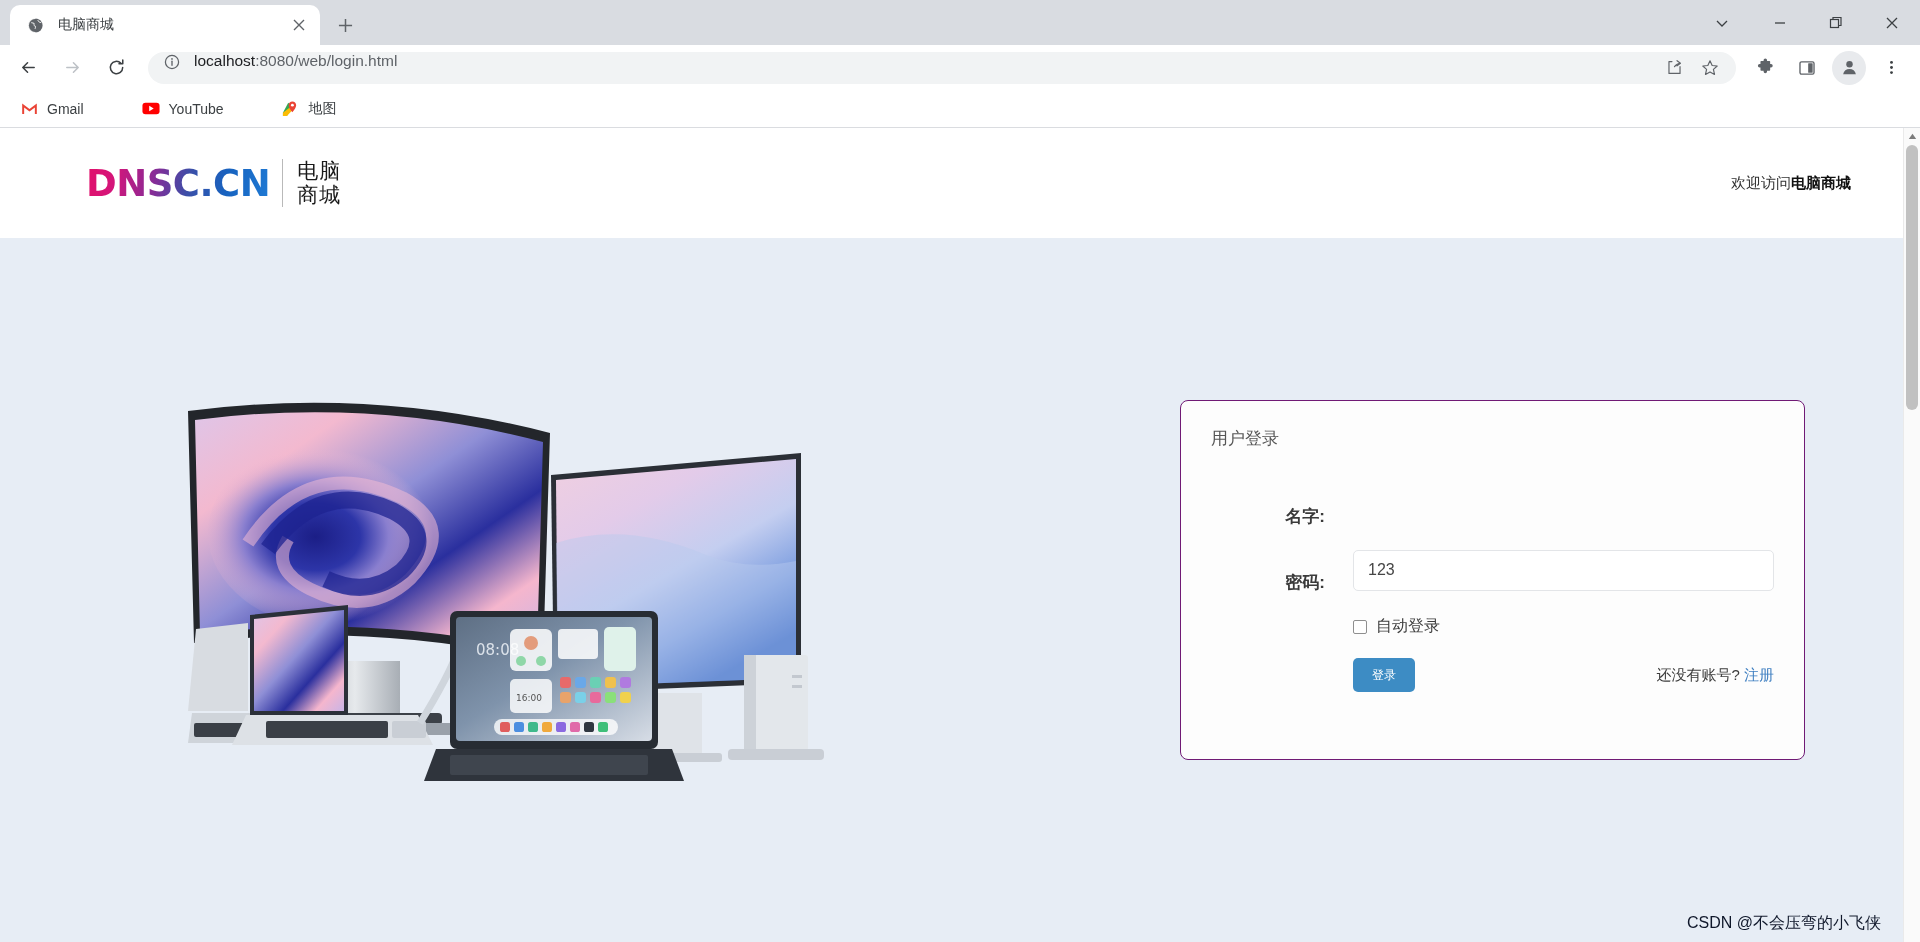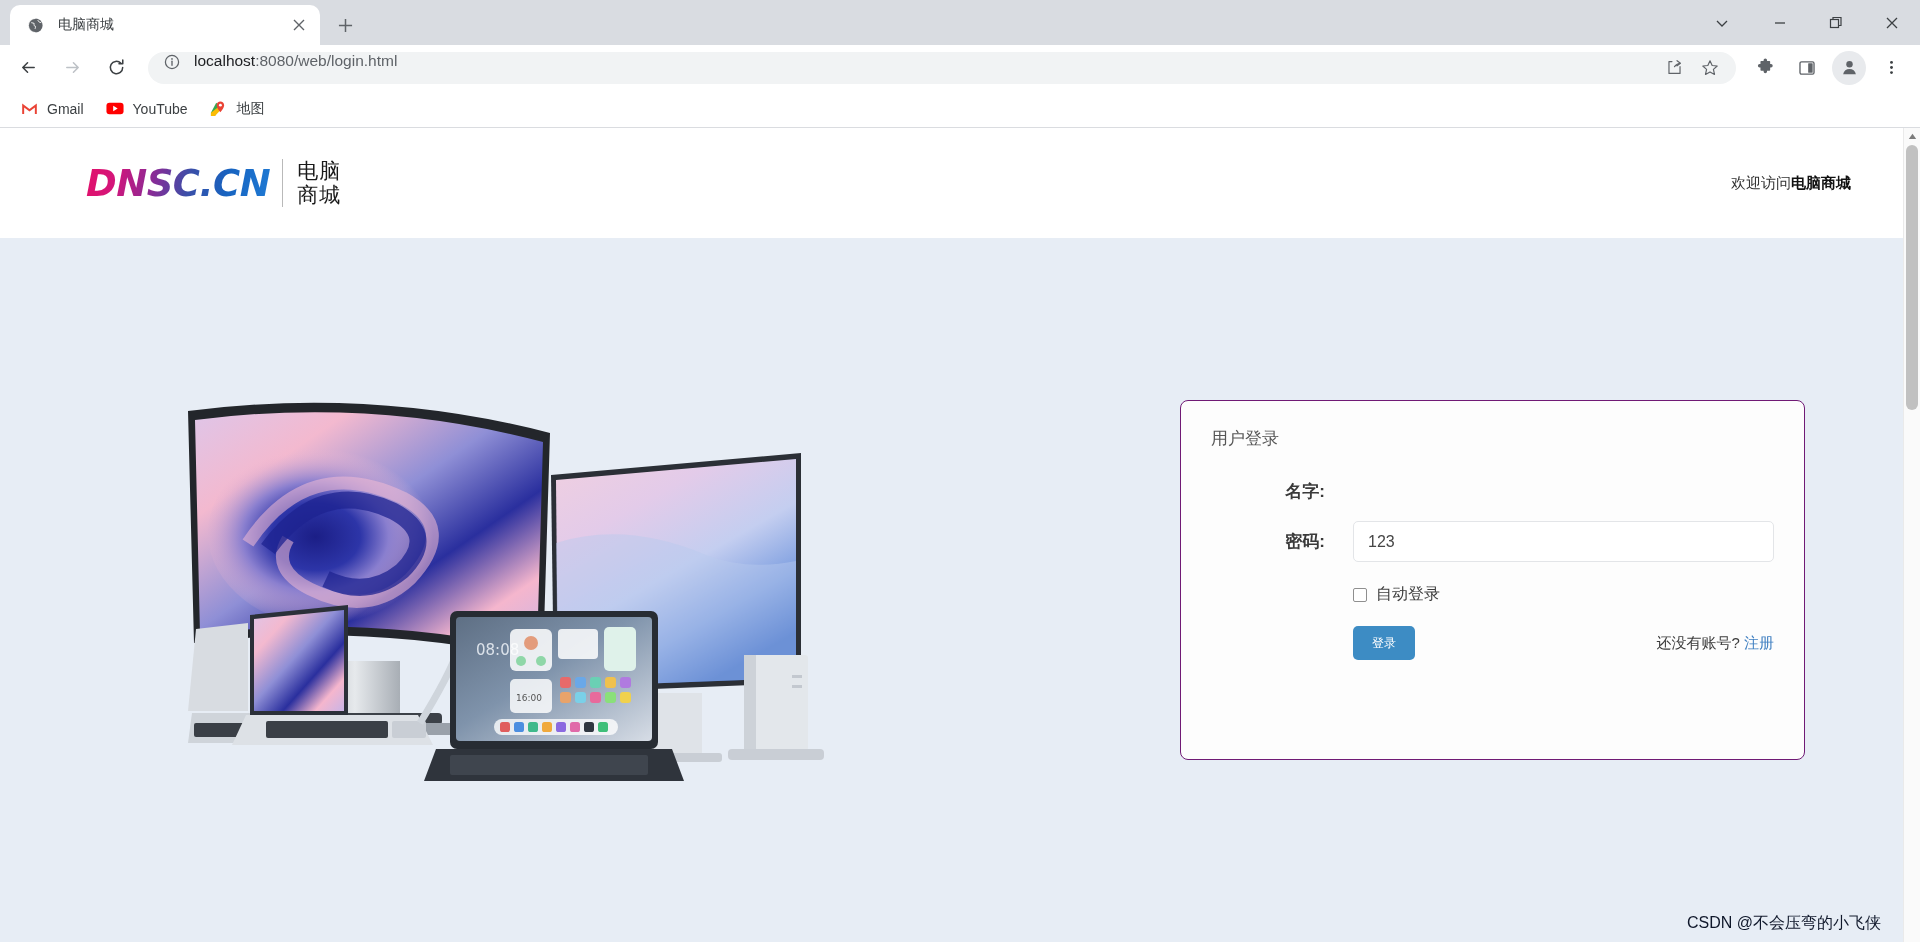--- a/index.html
+++ b/index.html
@@ -101,21 +101,21 @@
     width: 34px; height: 34px; margin: 0 4px;
     border-radius: 50%; background: #e8eaed;
     display: flex; align-items: center; justify-content: center;
     color: #5f6368;
   }
 
   
   .bookmarks {
     height: 38px; background: #ffffff;
     display: flex; align-items: center;
-    padding: 0 10px; border-bottom: 1px solid #dadce0;
+    padding: 0 10px; border-bottom: 1px solid #dadce0; gap: 36px;
   }
   .bm {
     display: flex; align-items: center; height: 28px;
     padding: 0 10px; margin-right: 2px; border-radius: 4px;
   }
   .bm-icon {
     width: 18px; height: 18px; flex: 0 0 18px; margin-right: 9px;
     display: flex; align-items: center; justify-content: center;
   }
   .bm-label { font-size: 14px; color: #3c4043; white-space: nowrap; }
@@ -133,21 +133,21 @@
 
   .site-header {
     background: #ffffff; height: 110px;
     display: flex; align-items: center;
     padding: 0 52px 0 86px;
     flex: 0 0 110px;
   }
   .logo { display: flex; align-items: center; }
   .logo-word {
     font-family: "DejaVu Sans", sans-serif;
-    font-size: 37px; font-weight: bold; font-style: italic;
+    font-size: 37px; font-weight: bold; 
     letter-spacing: -0.5px;
     background: linear-gradient(100deg,#e2106a 0%,#d4157a 16%,#8b2a96 36%,#3a4fa8 56%,#1763c0 76%,#1f7ad4 100%);
     -webkit-background-clip: text; background-clip: text;
     -webkit-text-fill-color: transparent; color: transparent;
     line-height: 1;
   }
   .logo-sep {
     width: 1px; height: 48px; background: #b9b9b9;
     margin: 0 14px 0 12px;
   }
@@ -183,21 +183,21 @@
   }
   .card-title {
     font-size: 17px; color: #555; margin-bottom: 30px;
   }
   .form-row {
     display: flex; align-items: center; margin-bottom: 18px;
   }
   .form-label {
     width: 142px; flex: 0 0 142px; text-align: right;
     padding-right: 28px;
-    font-size: 17px; font-weight: bold; color: #3a3a3a;
+    font-size: 17px; font-weight: bold; color: #3a3a3a; margin-top: 25px;
   }
   .form-input {
     flex: 1; height: 41px;
     border: 1px solid #e3e5e8; border-radius: 5px;
     background: #ffffff;
     font-size: 16px; color: #464646;
     padding: 0 14px;
     font-family: "Liberation Sans", sans-serif;
     outline: none;
   }

